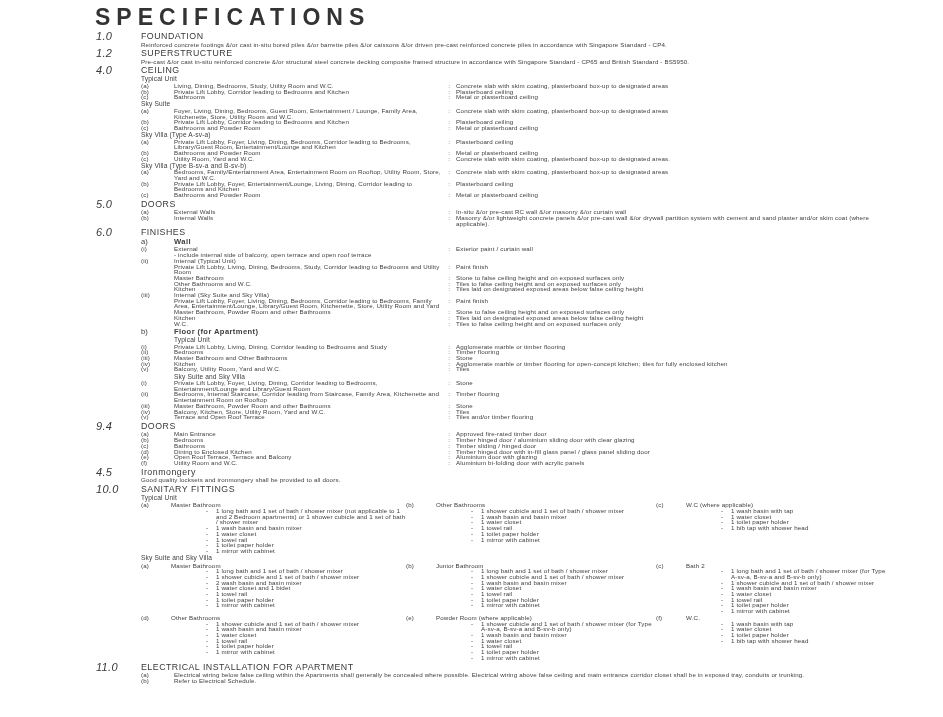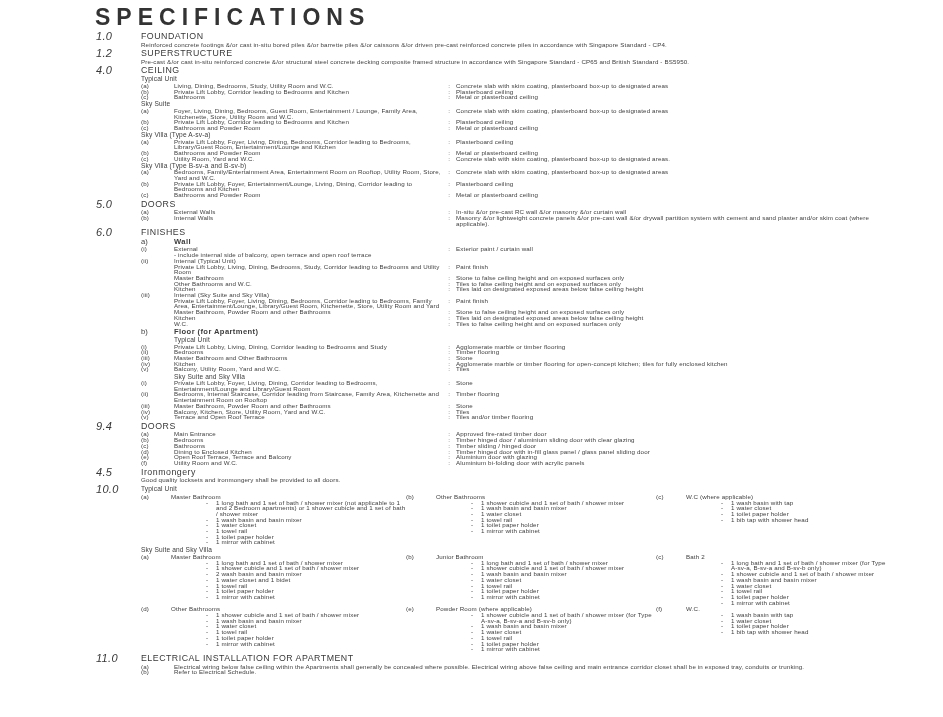--- a/index.html
+++ b/index.html
@@ -339,20 +339,21 @@
       <div class="sec">
         <div class="num">4.5</div>
         <div class="sec-body">
           <div class="sec-title">Ironmongery</div>
           <div class="para">Good quality locksets and ironmongery shall be provided to all doors.</div>
         </div>
       </div>
       <div class="sec">
         <div class="num">10.0</div>
         <div class="sec-body">
+          <div class="sec-title">SANITARY FITTINGS</div>
           <div class="ghead">Typical Unit</div>
           <div class="grid">
             <div class="gcol gcol-0">
               <span class="glabel">(a)</span>
               <div class="gbody">
                 <div class="gtitle">Master Bathroom</div>
                 <div class="fx-item">1 long bath and 1 set of bath / shower mixer (not applicable to 1 and 2 Bedroom apartments) or 1 shower cubicle and 1 set of bath / shower mixer</div>
                 <div class="fx-item">1 wash basin and basin mixer</div>
                 <div class="fx-item">1 water closet</div>
                 <div class="fx-item">1 towel rail</div>

